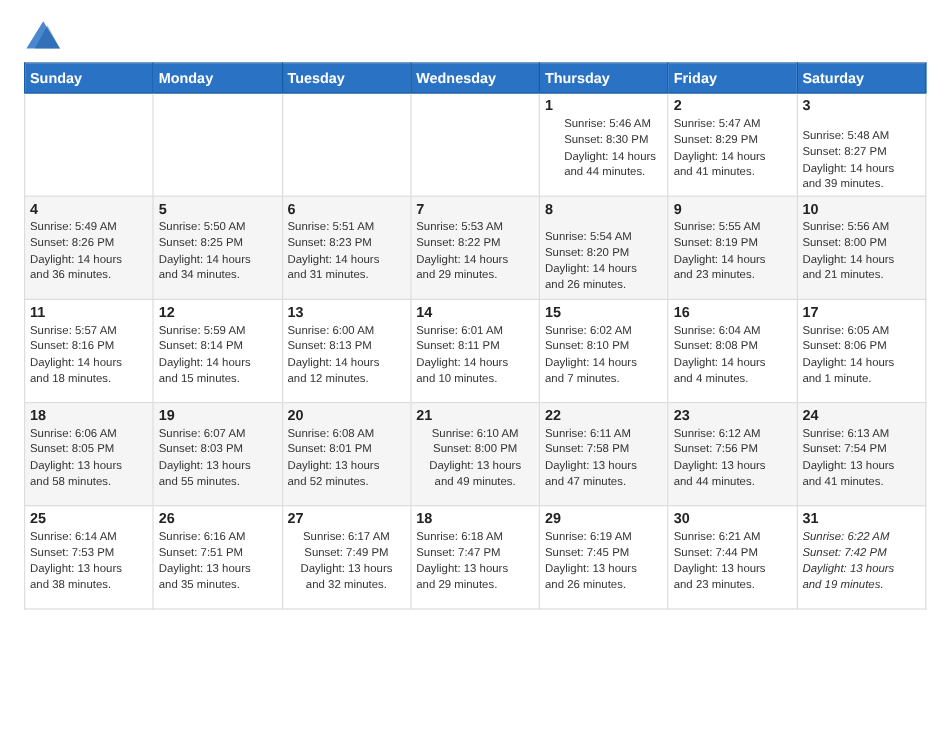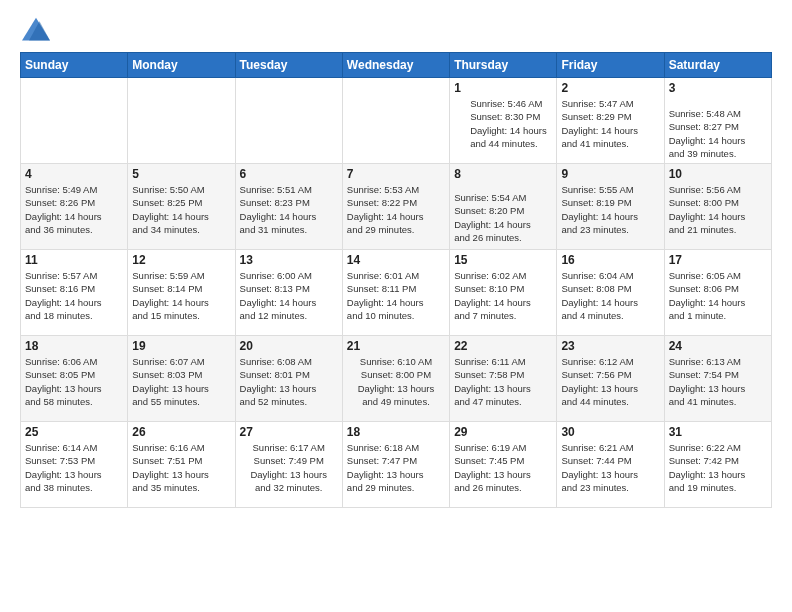--- a/index.html
+++ b/index.html
@@ -352,21 +352,21 @@
           </td>
           <td>
             <span class="day-number">30</span>
             <div class="day-info" style="white-space: pre-line;">Sunrise: 6:21 AM
 Sunset: 7:44 PM
 Daylight: 13 hours
 and 23 minutes.</div>
           </td>
           <td>
             <span class="day-number">31</span>
-            <div class="day-info" style="white-space: pre-line;">Sunrise: 6:22 AM
+            <div class="day-info" style="white-space: pre-line; font-style: italic;">Sunrise: 6:22 AM
 Sunset: 7:42 PM
 Daylight: 13 hours
 and 19 minutes.</div>
           </td>
         </tr>
       </tbody>
   </table>
 </div>
 
 </body></html>

